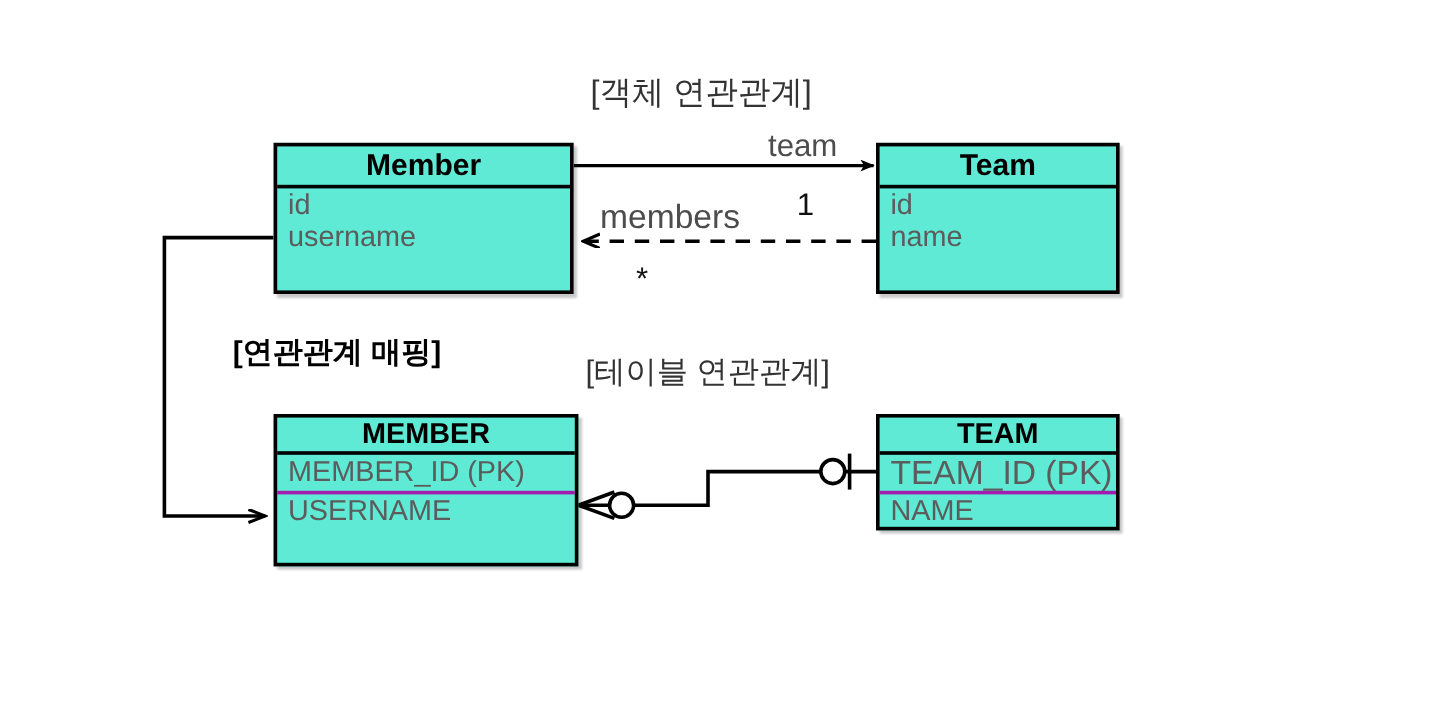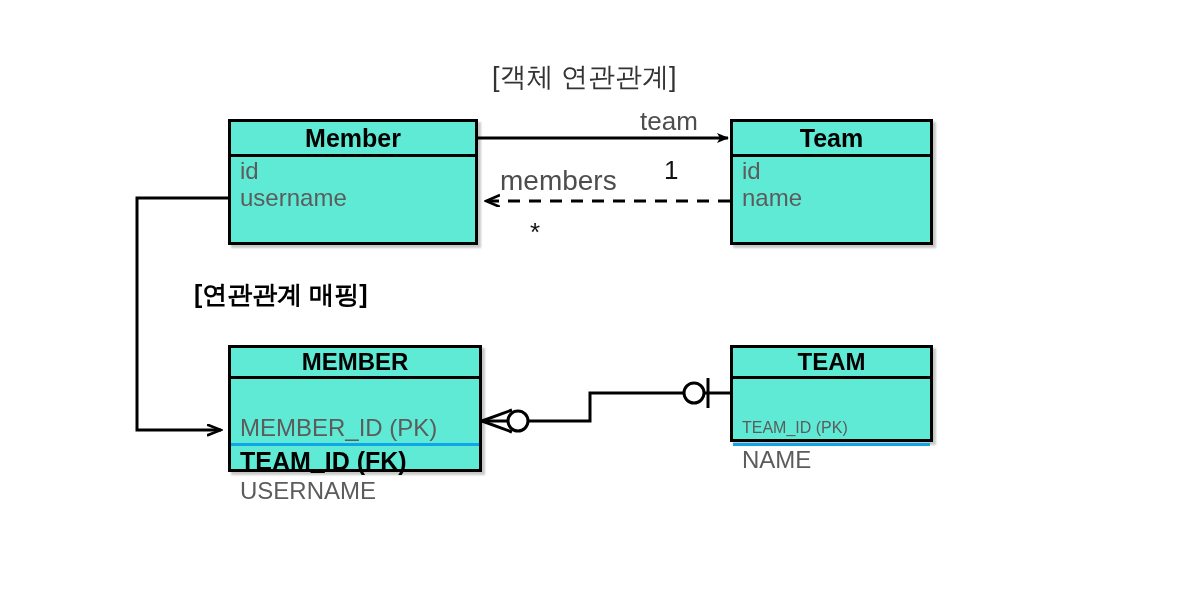--- a/index.html
+++ b/index.html
@@ -45,21 +45,21 @@
   .row {
     box-sizing: border-box;
     padding-left: 9px;
     white-space: nowrap;
     line-height: 1.0;
     display: flex;
     align-items: center;
   }
   .row.dim    { color: #5c5c5c; font-weight: normal; }
   .row.strong { color: #000000; font-weight: bold; }
-  .row.sep    { border-bottom: 3px solid #0ea5e9; margin-top: 34px; }
+  .row.sep    { border-bottom: 3px solid #a21caf; }
 
   
   .label {
     position: absolute;
     white-space: nowrap;
     line-height: 1;
   }
   .label.ko       { color: #333333; font-weight: normal; }
   .label.ko-bold  { color: #000000; font-weight: bold; }
   .label.rel      { color: #4d4d4d; font-weight: normal; }
@@ -118,20 +118,21 @@
 
       <line x1="708" y1="378" x2="708" y2="408" stroke="#000000" stroke-width="3"></line>
       <line x1="704" y1="393" x2="730" y2="393" stroke="#000000" stroke-width="3"></line>
     </g>
   </svg>
 
   <div class="label ko" style="left:492px; top:64px; font-size:27px;">[객체 연관관계]</div>
 
   <div class="label ko-bold" style="left:151px; top:282px; font-size:25px;margin-left:43px;">[연관관계 매핑]</div>
 
+  <div class="label ko" style="left:488px; top:296px; font-size:26px;">[테이블 연관관계]</div>
 
   <div class="label rel" style="left:640px; top:108px; font-size:26px;">team</div>
 
   <div class="label mult" style="left:664px; top:157px; font-size:26px;">1</div>
 
   <div class="label rel" style="left:500px; top:167px; font-size:28px;">members</div>
 
   <div class="label mult" style="left:530px; top:219px; font-size:26px;">*</div>
 
   <div class="box" style="left:228px; top:119px; width:250px; height:126px;">
@@ -147,26 +148,25 @@
     <div class="box-body">
       <div class="row dim" style="height:27px; font-size:24px;">id</div>
       <div class="row dim" style="height:28px; font-size:24px;">name</div>
     </div>
   </div>
 
   <div class="box" style="left:228px; top:345px; width:254px; height:127px;">
     <div class="box-header" style="height:31px; font-size:24px;">MEMBER</div>
     <div class="box-body">
       <div class="row dim sep" style="height:33px; font-size:24px;">MEMBER_ID (PK)</div>
-      <div class="row strong" style="height:31px; font-size:25px;">TEAM_ID (FK)</div>
       <div class="row dim" style="height:28px; font-size:24px;">USERNAME</div>
     </div>
   </div>
 
   <div class="box" style="left:730px; top:345px; width:203px; height:97px;">
     <div class="box-header" style="height:31px; font-size:24px;">TEAM</div>
     <div class="box-body">
-      <div class="row dim sep" style="height:33px; font-size:16px;">TEAM_ID (PK)</div>
+      <div class="row dim sep" style="height:33px; font-size:28px;">TEAM_ID (PK)</div>
       <div class="row dim" style="height:27px; font-size:24px;">NAME</div>
     </div>
   </div>
 
 </div>
 
 </body></html>

